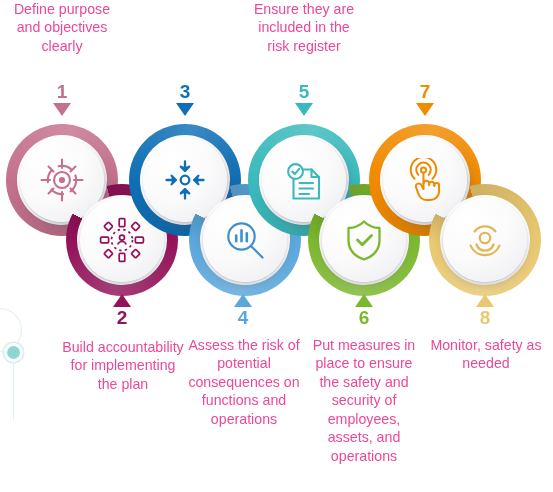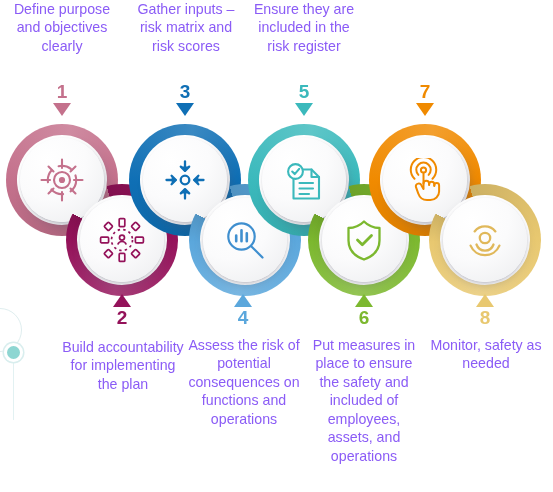--- a/index.html
+++ b/index.html
@@ -51,21 +51,21 @@
     background: #8ed6d2;
     box-shadow: 0 0 0 3px #ffffff, 0 0 0 4.5px #d9eeee;
   }
 
   
   .label {
     position: absolute;
     text-align: center;
     line-height: 1.30;
     font-size: 14.2px;
-    color: #8b5cf6;
+    color: #ec4899;
   }
   .label-top  { top: 0px; }
 
   
   .marker {
     position: absolute;
     width: 40px;
     text-align: center;
     line-height: 1;
   }
@@ -167,21 +167,20 @@
         </svg>
       </span>
     </div>
   </div>
   <div class="marker up" style="left:102px; top:294px;">
     <span class="tri" style="border-bottom: 13px solid rgb(148, 18, 90);"></span>
     <span class="num" style="color: rgb(148, 18, 90);">2</span>
   </div>
   <div class="label" style="left:62px; top:338px; width:122px;">Build accountability for implementing the plan</div>
 
-  <div class="label label-top" style="left:130px; width:112px;">Gather inputs – risk matrix and risk scores</div>
   <div class="marker" style="left:165px; top:82px;">
     <span class="num" style="color: rgb(15, 111, 181);">3</span>
     <span class="tri" style="border-top: 13px solid rgb(15, 111, 181);"></span>
   </div>
   <div class="node top" style="left:129px; top:124px;">
     <div class="ring" style="background: conic-gradient(from 118deg, rgba(0, 0, 0, 0) 0deg, rgba(0, 0, 0, 0) 46deg, rgb(13, 98, 159) 46deg, rgb(15, 111, 181) 150deg, rgb(58, 137, 194) 250deg, rgb(15, 111, 181) 330deg, rgb(13, 98, 159) 360deg);"></div>
     <div class="ring-inner-mask"></div>
     <div class="disc">
       <span>
         <svg width="46" height="46" viewBox="0 0 46 46" fill="none" stroke="#0f6fb5" stroke-width="2.3" stroke-linecap="round" stroke-linejoin="round">
@@ -250,21 +249,21 @@
           <path d="M22 3.5 C27 8.5 33 10 37.5 10 V22.5 C37.5 32.5 30.5 38.5 22 41.5 C13.5 38.5 6.5 32.5 6.5 22.5 V10 C11 10 17 8.5 22 3.5 Z"></path>
           <path d="M15.5 22 L20.3 26.8 L29.5 17.4" stroke-width="2.8"></path>
         </svg>
       </span>
     </div>
   </div>
   <div class="marker up" style="left:344px; top:294px;">
     <span class="tri" style="border-bottom: 13px solid rgb(124, 184, 47);"></span>
     <span class="num" style="color: rgb(124, 184, 47);">6</span>
   </div>
-  <div class="label" style="left:306px; top:336px; width:116px;">Put measures in place to ensure the safety and included of employees, assets, and operations</div>
+  <div class="label" style="left:306px; top:336px; width:116px;">Put measures in place to ensure the safety and security of employees, assets, and operations</div>
 
   <div class="marker" style="left:405px; top:82px;">
     <span class="num" style="color: rgb(240, 138, 0);">7</span>
     <span class="tri" style="border-top: 13px solid rgb(240, 138, 0);"></span>
   </div>
   <div class="node top" style="left:369px; top:124px;">
     <div class="ring" style="background: conic-gradient(from 118deg, rgba(0, 0, 0, 0) 0deg, rgba(0, 0, 0, 0) 46deg, rgb(211, 121, 0) 46deg, rgb(240, 138, 0) 150deg, rgb(243, 159, 46) 250deg, rgb(240, 138, 0) 330deg, rgb(211, 121, 0) 360deg);"></div>
     <div class="ring-inner-mask"></div>
     <div class="disc">
       <span>

